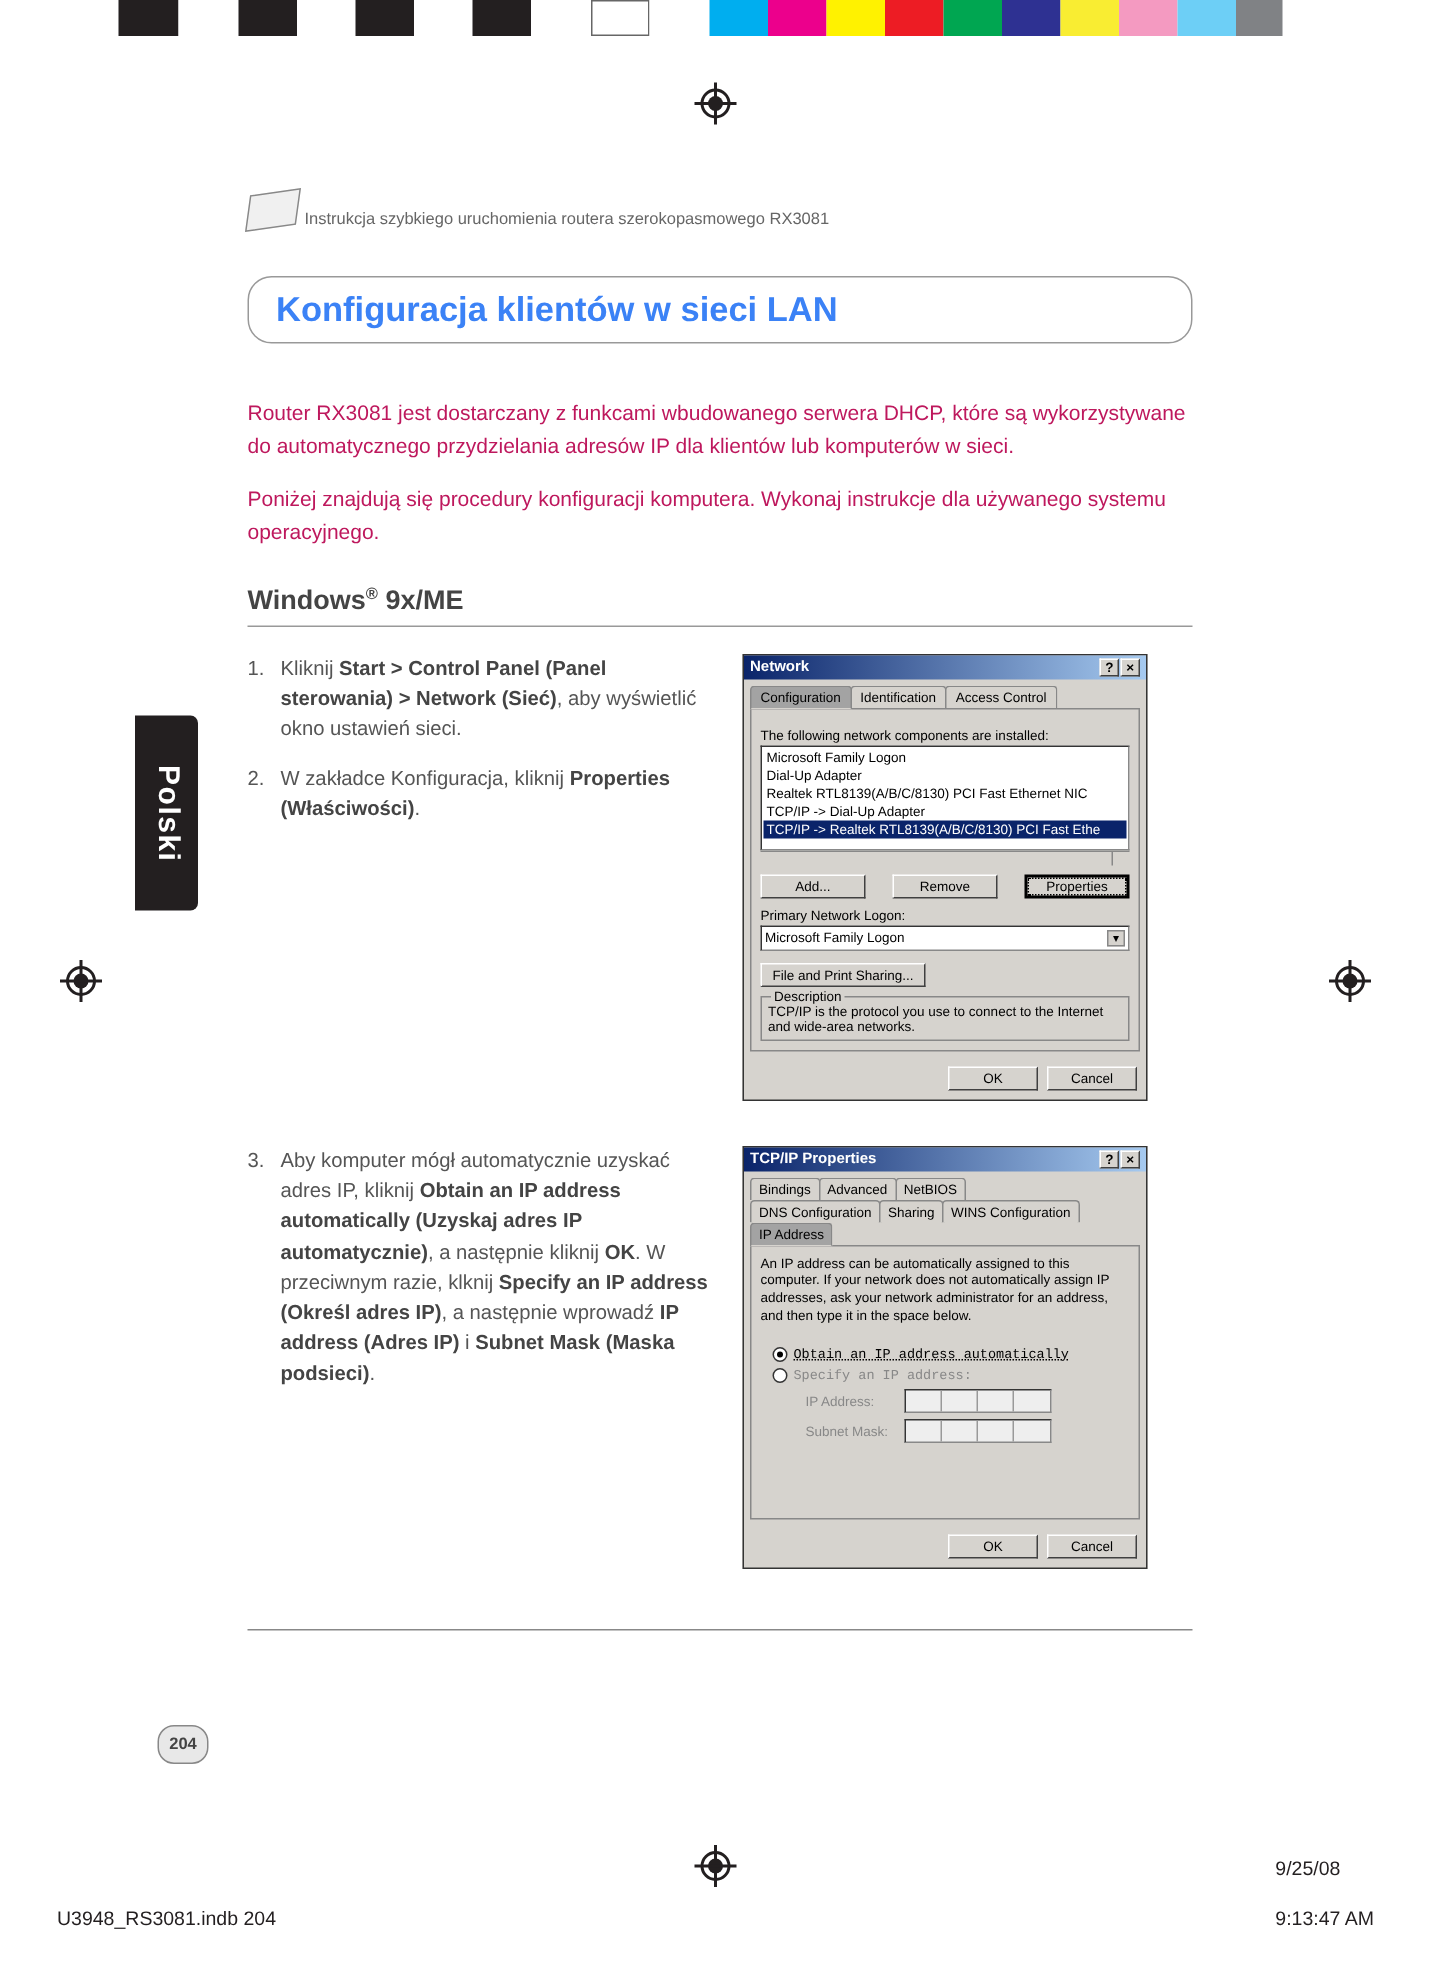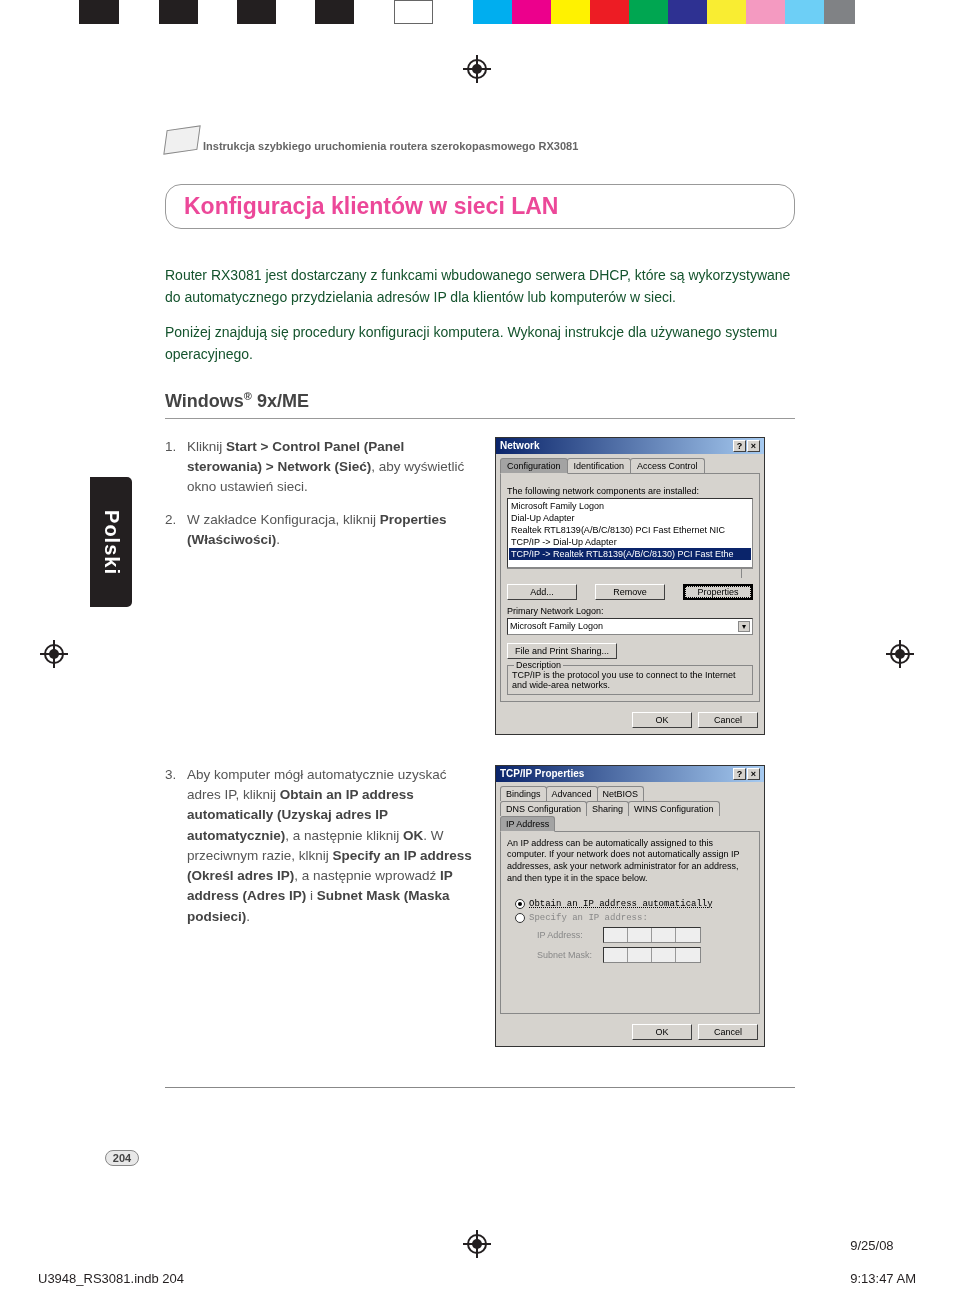--- a/index.html
+++ b/index.html
@@ -44,21 +44,21 @@
   
   .page {
     position: absolute;
     left: 165px;
     top: 140px;
     width: 630px;
   }
 
   .header-line {
     font-size: 11px;
-    font-weight: bold;
+    font-weight: normal;
     color: #666;
     margin-bottom: 32px;
     padding-left: 38px;
   }
   .header-icon {
     position:absolute;
     left: 0; top: -12px;
     width: 34px; height: 24px;
     border:1px solid #888;
     transform: skewY(-8deg) skewX(-8deg);
@@ -67,27 +67,27 @@
 
   .section-title-wrap {
     border:1px solid #999;
     border-radius: 16px;
     padding: 8px 18px;
     margin-bottom: 36px;
   }
   .section-title {
     font-size: 23px;
     font-weight: bold;
-    color: #ec4899;
+    color: #3b82f6;
   }
 
   .para {
     font-size: 14px;
     line-height: 1.55;
-    color: #14532d;
+    color: #be185d;
     margin-bottom: 14px;
   }
 
   .subhead {
     font-size: 18px;
     font-weight: bold;
     color: #444;
     border-bottom: 1px solid #999;
     padding-bottom: 6px;
     margin-top: 24px;
@@ -216,21 +216,21 @@
 
   
   .page-footer-rule {
     border-top:1px solid #888;
     margin-top: 40px;
   }
   .page-num-badge {
     position:absolute;
     left:105px;
     top:1150px;
-    width:34px; height:16px;
+    width:34px; height:26px;
     border:1px solid #888;
     border-radius:11px;
     background:#e8e8e8;
     display:flex; align-items:center; justify-content:center;
     font-size:11px; font-weight:bold; color:#444;
   }
 
   .doc-footer {
     position:absolute;
     left:38px;

